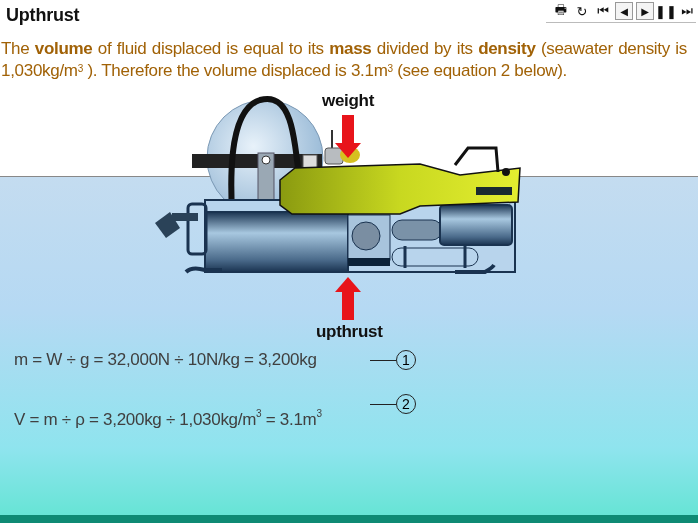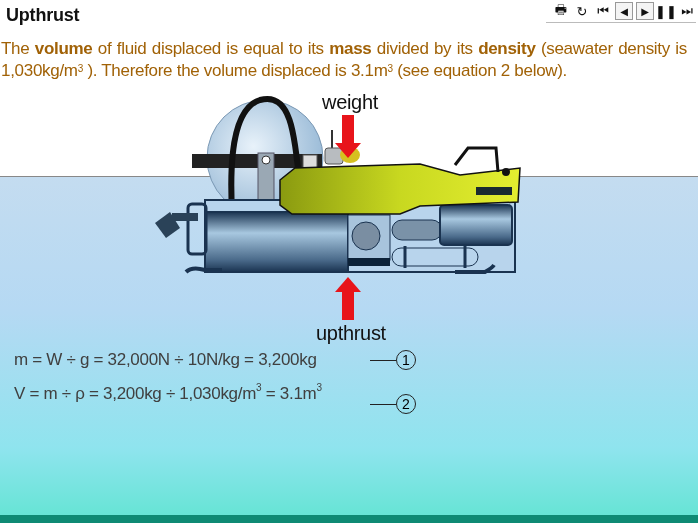--- a/index.html
+++ b/index.html
@@ -12,21 +12,21 @@
   .tb-btn.plain { border-color:transparent; background:transparent; font-size:13px; }
   .tb-line { position:absolute; right:2px; top:22px; width:150px; height:1px; background:#bbb; }
   .intro { position:absolute; left:1px; top:38px; width:686px; font-size:17px; line-height:22px; color:#a16207;
     text-align:justify; letter-spacing:-0.3px; }
   .intro b { font-weight:bold; }
   sup { font-size:10px; vertical-align:top; position:relative; top:-2px; }
   .water { position:absolute; left:0; top:176px; width:698px; height:340px;
     background:linear-gradient(to bottom,#c4dcf0 0%,#b5d9f3 40%,#8fe4ee 80%,#66e4d5 100%); }
   .waterline { position:absolute; left:0; top:176px; width:698px; height:1px; background:#888; }
   .footer { position:absolute; left:0; top:515px; width:698px; height:8px; background:#0e8a74; }
-  .label { position:absolute; font-size:20px; color:#111; letter-spacing:-0.3px; }
+  .label { position:absolute; font-size:17px; color:#111; letter-spacing:-0.3px;font-weight:bold; }
   .eq { position:absolute; left:14px; font-size:17px; color:#404040; letter-spacing:-0.3px; }
   .eq-marker { position:absolute; display:flex; align-items:center; }
   .eq-marker .line { width:26px; height:1px; background:#222; }
   .eq-marker .circ { width:20px; height:20px; border:1.3px solid #222; border-radius:50%; font-size:14px;
     display:flex; align-items:center; justify-content:center; box-sizing:border-box; }
   svg { position:absolute; left:0; top:0; }
 </style>
 </head>
 <body>
 
@@ -119,19 +119,19 @@
 
 <div class="label" style="left:322px;top:91px;">weight</div>
 <div class="label" style="left:316px;top:322px;">upthrust</div>
 
 <div class="eq" style="top:350px;">m = W ÷ g = 32,000N ÷ 10N/kg = 3,200kg</div>
 <div class="eq-marker" style="left:370px;top:350px;">
   <div class="line"></div>
   <div class="circ">1</div>
 </div>
 
-<div class="eq" style="top:384px;"><span>V = m ÷ ρ = 3,200kg ÷ 1,030kg/m</span><sup>3</sup><span> = 3.1m</span><sup>3</sup></div>
+<div class="eq" style="top:410px;"><span>V = m ÷ ρ = 3,200kg ÷ 1,030kg/m</span><sup>3</sup><span> = 3.1m</span><sup>3</sup></div>
 <div class="eq-marker" style="left:370px;top:394px;">
   <div class="line"></div>
   <div class="circ">2</div>
 </div>
 
 <div class="footer"></div>
 
 </body></html>

